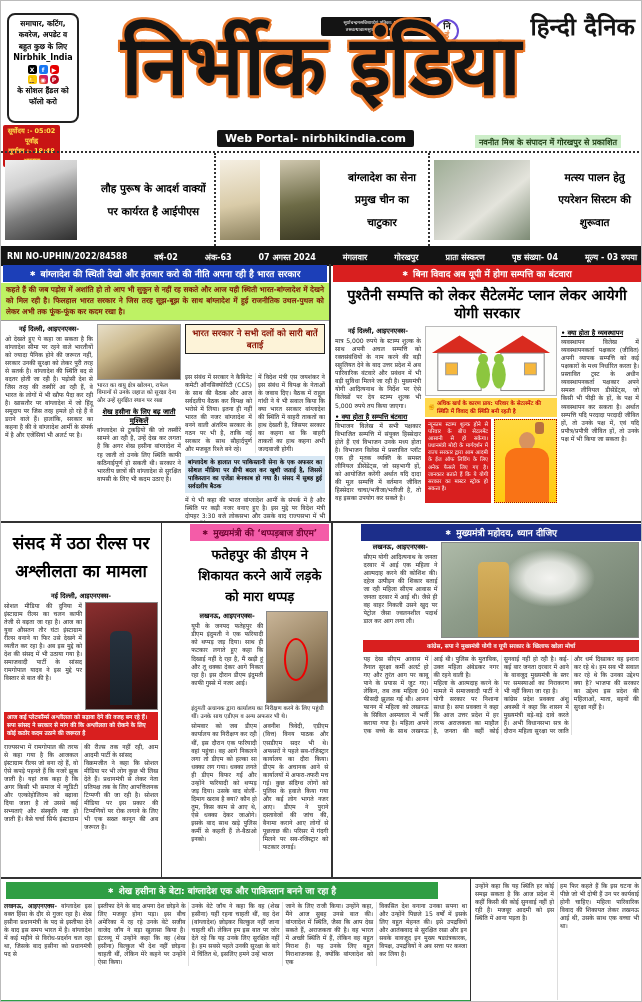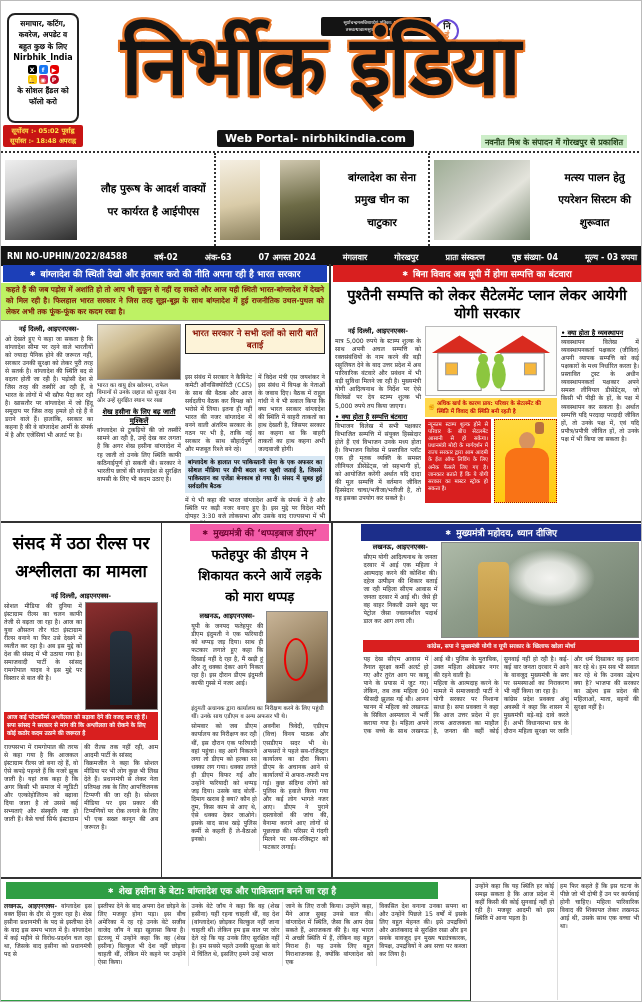--- a/index.html
+++ b/index.html
@@ -7,29 +7,29 @@
   .page { position:relative; width:642px; height:1002px; margin:0 auto; background:#fff; overflow:hidden; border:1px solid #bbb; }
 
   
   .masthead { position:relative; height:150px; background:#fff; }
   .social-box { position:absolute; left:6px; top:12px; width:72px; height:110px; border:2px solid #222; border-radius:8px; text-align:center; padding:3px 1px; font-weight:bold; font-size:7.5px; line-height:1.5; }
   .social-box .en { font-size:8px; }
   .icons-row { display:flex; justify-content:center; gap:2px; margin:1px 0; }
   .sicon { width:9px; height:9px; border-radius:2px; color:#fff; font-size:6px; line-height:9px; text-align:center; font-weight:bold; }
   .ic-x { background:#000; } .ic-fb { background:#1877f2; } .ic-yt { background:#e50000; border-radius:3px; }
   .ic-bell { background:#f7c800; color:#7a5200; } .ic-ig { background:linear-gradient(45deg,#f09433,#dc2743,#bc1888); } .ic-pin { background:#bd081c; border-radius:50%; }
-  .sun-box { position:absolute; left:2px; top:124px; width:80px; background:#c81414; color:#ffe14d; font-weight:bold; font-size:6.5px; text-align:center; line-height:1.55; padding:1px 0; border-radius:2px; }
+  .sun-box { position:absolute; left:2px; top:124px; width:57px; background:#c81414; color:#ffe14d; font-weight:bold; font-size:6.5px; text-align:center; line-height:1.55; padding:1px 0; border-radius:2px; }
   .logo-title { position:absolute; left:84px; top:18px; width:470px; text-align:center; font-size:82px; font-weight:bold; color:#141414; letter-spacing:-2px; line-height:1.15; text-shadow:-2px -2px 0 #e8772a, 2px -2px 0 #e8772a, -2px 2px 0 #e8772a, 2px 2px 0 #e8772a, 0 3px 0 #e8772a; white-space:nowrap; }
   .shloka { position:absolute; left:320px; top:16px; width:110px; background:#141414; color:#fff; font-size:4.6px; line-height:1.6; text-align:center; padding:2px 2px; border-radius:2px; }
   .logo-circle { position:absolute; left:434px; top:18px; width:24px; height:24px; border-radius:50%; border:2px solid #6a4bd8; background:#fff; text-align:center; font-weight:bold; }
   .logo-circle .m1 { font-size:9px; color:#141414; display:block; line-height:10px; }
   .logo-circle .m2 { font-size:9px; color:#e8772a; display:block; line-height:9px; }
   .edition-type { position:absolute; right:6px; top:8px; font-size:24px; font-weight:bold; color:#141414; }
   .web-portal { position:absolute; left:216px; top:129px; background:#141414; color:#fff; font-weight:bold; font-size:11px; padding:2px 8px; border-radius:2px; }
-  .publisher-line { position:absolute; right:14px; top:134px; background:#cdeec9; color:#1c3b12; font-weight:bold; font-size:8px; padding:1px 4px; }
+  .publisher-line { position:absolute; right:20px; top:134px; background:#cdeec9; color:#1c3b12; font-weight:bold; font-size:8px; padding:1px 4px; }
 
   
   .teasers { position:absolute; top:150px; left:0; width:642px; height:95px; display:flex; border-top:2px dotted #333; }
   .teaser { flex:1; border-right:2px dotted #333; display:flex; align-items:center; gap:20px; padding:4px; }
   .teaser:last-child { border-right:none; }
   .t-img { width:72px; height:80px; flex:none; }
   .img-patel { background:linear-gradient(160deg,#efefef 0%,#cfcfcf 30%,#7d7d7d 60%,#2e2e2e 100%); }
   .t-img2 { width:40px; height:80px; flex:none; }
   .img-hasina { background:linear-gradient(170deg,#f5efe2,#d9cba8 55%,#8c815e); }
   .img-general { background:linear-gradient(170deg,#cfc7ae,#6d6b46 55%,#3c3a24); }
@@ -143,20 +143,21 @@
     </div>
     <div class="shloka">
       <div>सूर्याचन्द्रमसन्निशाध्येयं पुत्रिका: भवीस्म् ।</div>
       <div>तस्त्वत्थावात्मसुप हव्यामहे मनोबुवा ॥</div>
     </div>
     <div class="logo-circle">
       <span class="m1">नि</span>
       <span class="m2">इं</span>
     </div>
     <div class="logo-title">निर्भीक इंडिया</div>
+    <div class="edition-type">हिन्दी दैनिक</div>
     <div class="web-portal">Web Portal- nirbhikindia.com</div>
     <div class="publisher-line">नवनीत मिश्र के संपादन में गोरखपुर से प्रकाशित</div>
   </header>
 
   <div class="teasers">
     <div class="teaser">
       <div class="t-img img-patel"></div>
       <div class="t-text">लौह पुरूष के आदर्श वाक्यों पर कार्यरत है आईपीएस</div>
     </div>
     <div class="teaser">

